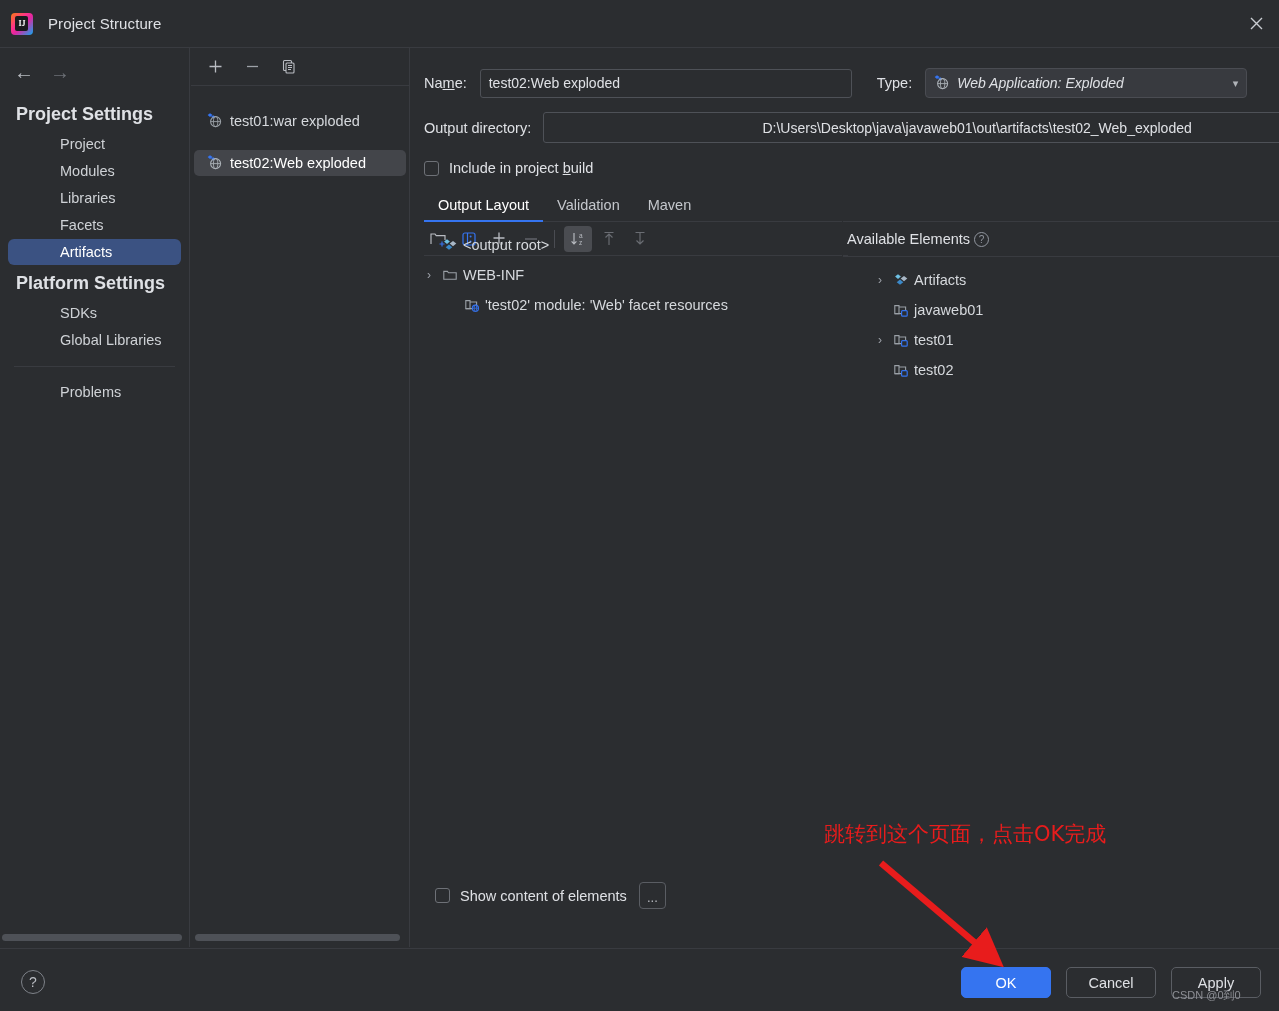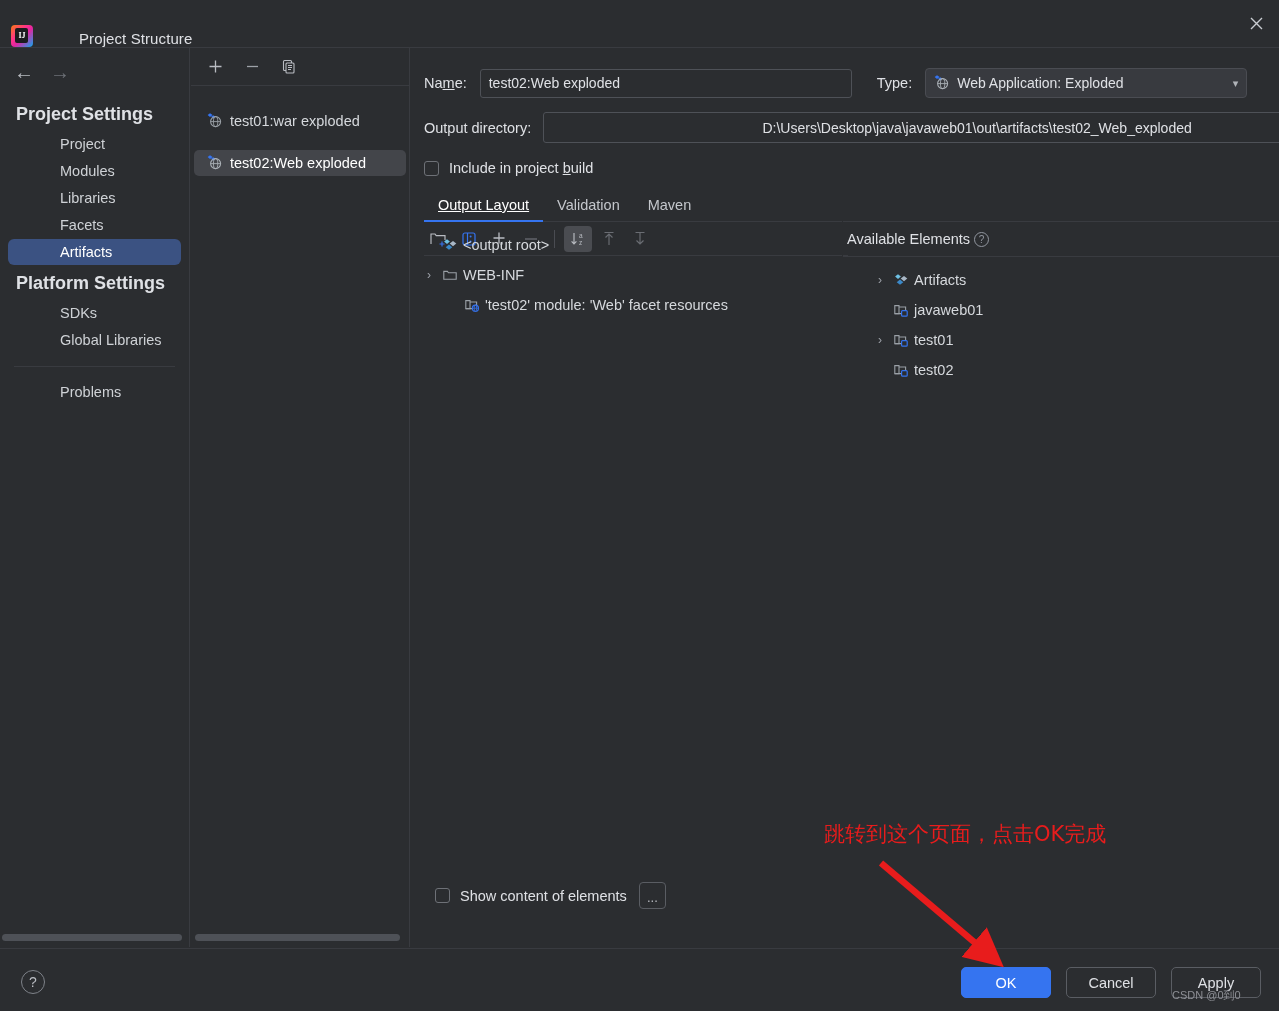--- a/index.html
+++ b/index.html
@@ -10,21 +10,21 @@
     color: #dfe1e5;
     overflow: hidden;
   }
   .root { position: relative; width: 1279px; height: 1011px; }
 
   
   .titlebar {
     position: absolute; left: 0; top: 0; width: 1279px; height: 48px;
     background: #2b2d30;
     border-bottom: 1px solid #393b40;
-    display: flex; align-items: flex-end; gap: 31px;
+    display: flex; align-items: center;
   }
   .ij-logo {
     width: 22px; height: 22px; margin-left: 11px; border-radius: 4px;
     position: relative; overflow: hidden;
     background: linear-gradient(135deg,#f97a12 0%,#ff318c 38%,#e225a0 55%,#0ba9f0 100%);
     flex: none;
   }
   .ij-logo .sq {
     position: absolute; left: 4px; top: 3px; width: 13px; height: 15px;
     background: #1b1b1e; border-radius: 2px;
@@ -98,21 +98,21 @@
   .mn { text-decoration: underline; }
   .txtfield {
     background: #2b2d30; border: 1px solid #4e5157; border-radius: 3px;
     height: 29px; font-size: 14px; color: #dfe1e5;
     display: flex; align-items: center; padding: 0 8px;
     white-space: nowrap; overflow: hidden;
   }
   .combo {
     background: #383a3f; border: 1px solid #4a4c52; border-radius: 4px;
     height: 30px; display: flex; align-items: center; gap: 7px;
-    padding: 0 8px; font-size: 14px; color: #dfe1e5; white-space: nowrap;
+    padding: 0 8px; font-size: 14px; color: #dfe1e5; white-space: nowrap; font-style: italic;
   }
   .combo .chev { margin-left: auto; color: #b0b3b8; font-size: 11px; }
   .row-out { display: flex; align-items: center; padding: 14px 8px 0 13px; }
   .outfield {
     flex: 1; position: relative;
   }
   .outfield .folder {
     position: absolute; right: 8px; top: 50%; transform: translateY(-50%);
     color: #a9acb2;
   }
@@ -127,21 +127,21 @@
   
   .tabs {
     display: flex; align-items: flex-end; gap: 0;
     margin: 16px 0 0 13px; border-bottom: 1px solid #393b40;
     padding-right: 16px;
   }
   .tab {
     font-size: 14.5px; color: #c4c7cc; padding: 5px 14px 7px 14px;
     border-bottom: 2px solid transparent; margin-bottom: -1px;
   }
-  .tab.active { color: #ffffff; border-bottom-color: #3574f0; text-decoration: underline; }
+  .tab.active { color: #ffffff; border-bottom-color: #3574f0; }
 
   
   .ol-toolbar {
     display: flex; align-items: center; height: 34px;
     margin-left: 6px; gap: 3px;
     position: relative;
   }
   .olbtn {
     width: 28px; height: 26px; display: flex; align-items: center; justify-content: center;
     color: #b9bcc2; border-radius: 4px; position: relative;

